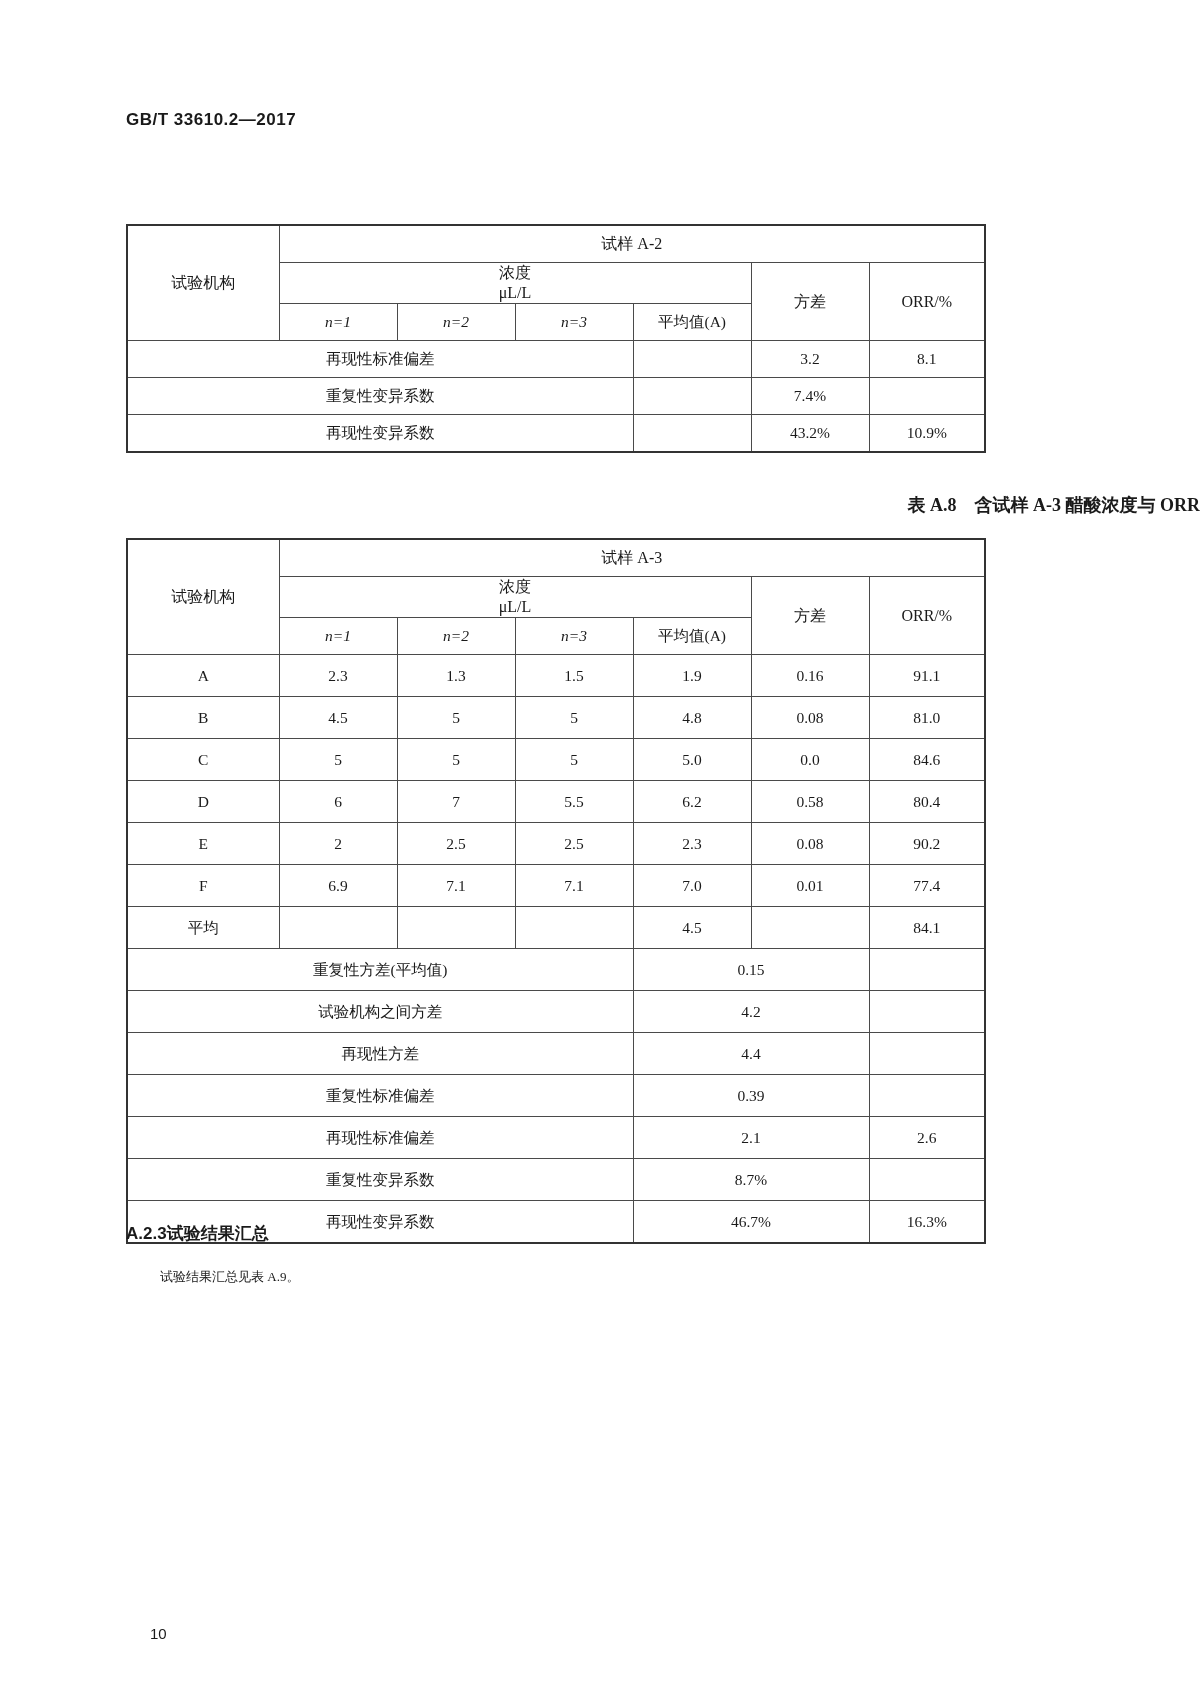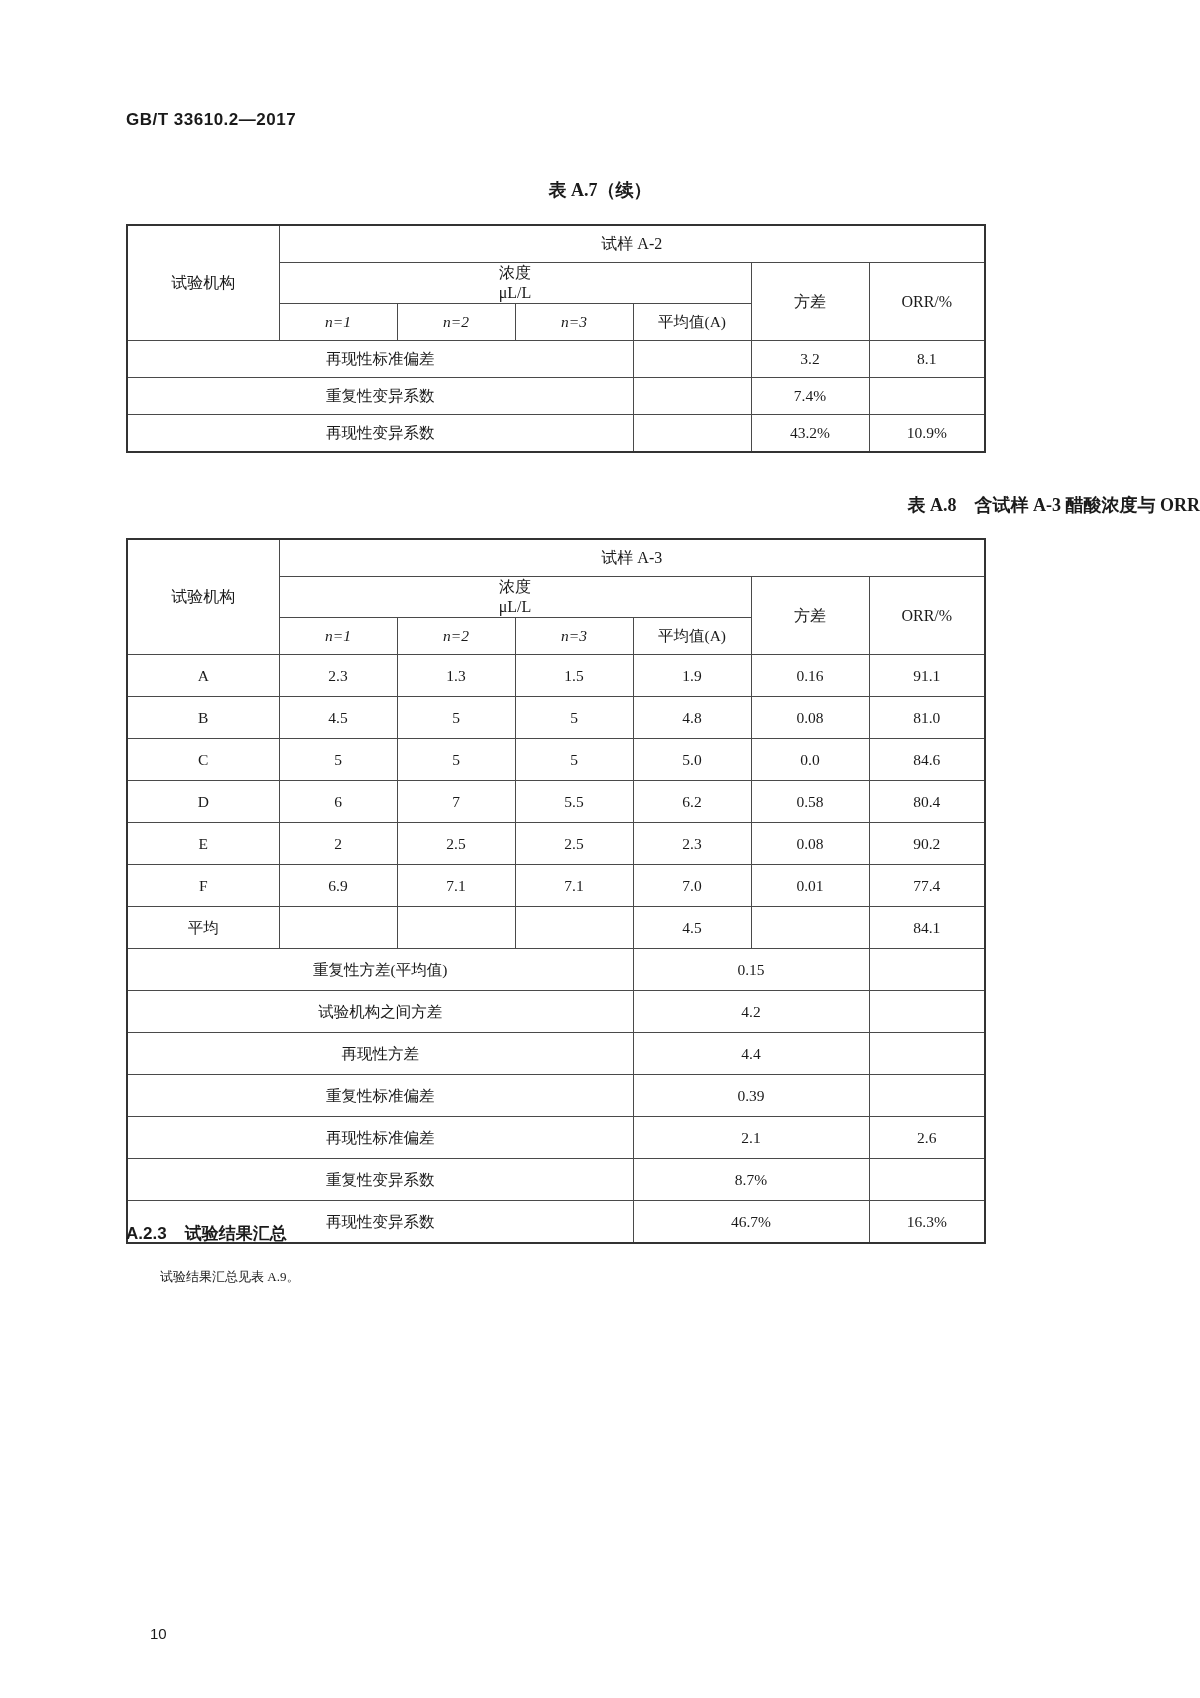--- a/index.html
+++ b/index.html
@@ -101,21 +101,20 @@
   }
   .section-title {
     position: absolute;
     top: 1222px;
     left: 126px;
     font-family: "Liberation Sans", "DejaVu Sans", sans-serif;
     font-size: 17px;
     font-weight: bold;
   }
   .section-title .idx {
-    margin-right: 18px;
   }
   .body-para {
     position: absolute;
     top: 1268px;
     left: 126px;
     font-size: 13px;
     text-indent: 34px;
     width: 860px;
   }
   .page-number {
@@ -129,21 +128,20 @@
     text-align: center;
   }
 </style>
 </head>
 <body>
 
 <div class="page">
 
   <div class="header">GB/T 33610.2—2017</div>
 
-  <div class="table-caption caption-a7">表 A.7（续）</div>
 
   <table class="doc-table t-a7">
     <colgroup>
       <col style="width:152px">
       <col style="width:118px">
       <col style="width:118px">
       <col style="width:118px">
       <col style="width:118px">
       <col style="width:118px">
       <col style="width:116px">

